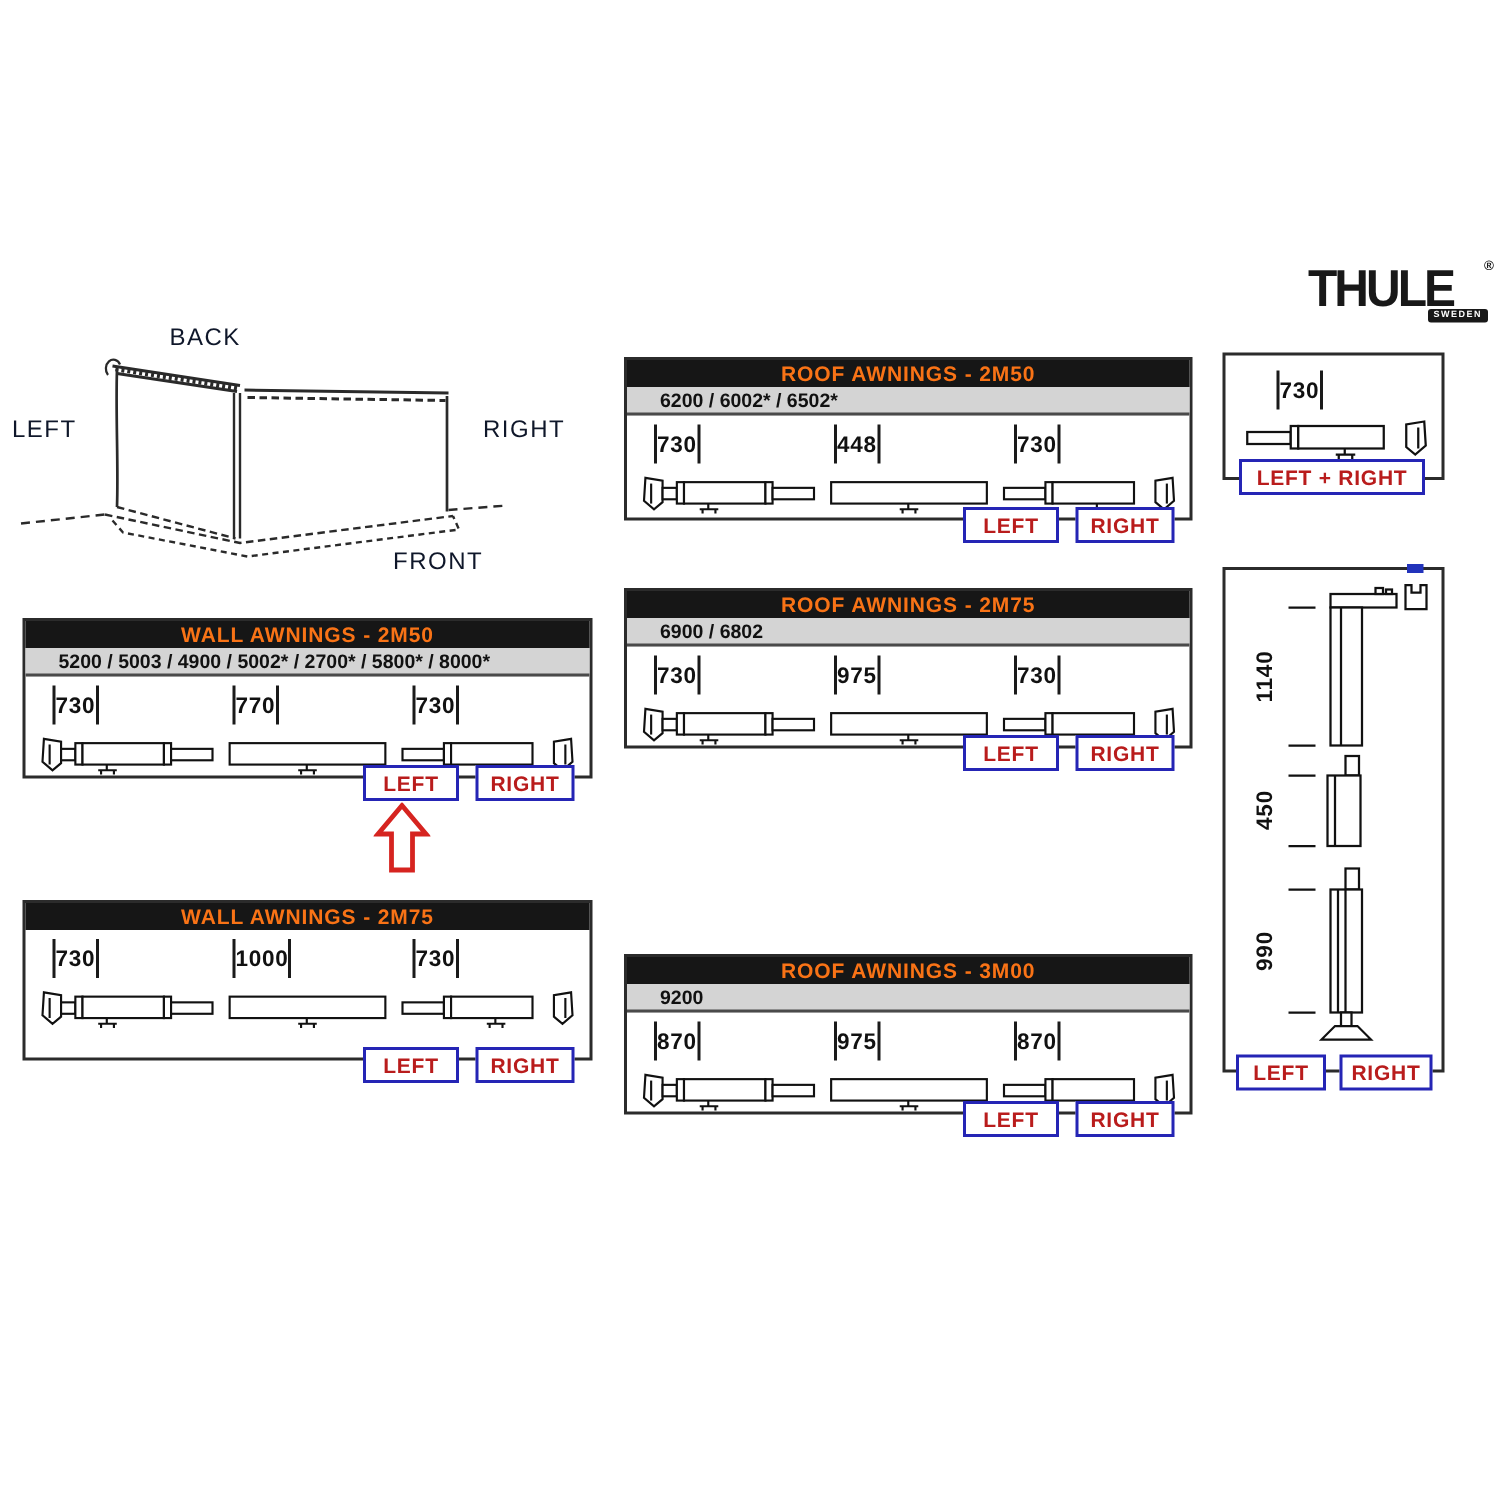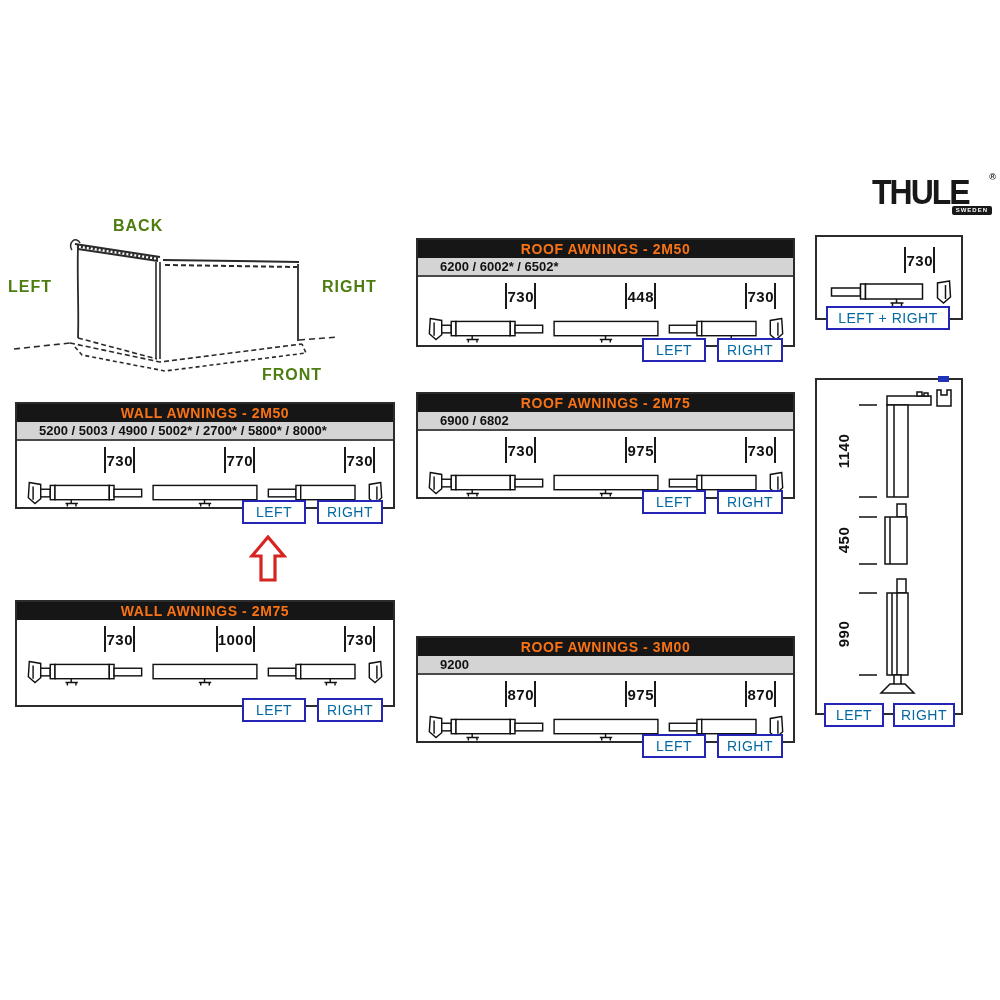--- a/index.html
+++ b/index.html
@@ -7,35 +7,35 @@
          font-family:"Liberation Sans",sans-serif;color:#111;}
 
   
   .panel{position:absolute;background:#fff;border:2px solid #2b2b2b;box-sizing:border-box;}
   .panel-title{background:#161616;color:#f97316;font-weight:bold;font-size:14px;line-height:18px;
                height:18px;text-align:center;letter-spacing:.6px;}
   .panel-sub{background:#d4d4d4;color:#111;font-weight:bold;font-size:13px;line-height:17px;
              height:17px;padding:0 22px;border-bottom:2px solid #4a4a4a;}
   .panel-body{display:flex;justify-content:space-between;padding:6px 8px 0 8px;}
   .pgroup{display:flex;flex-direction:column;align-items:center;width:120px;}
-  .dim-row{display:flex;align-items:center;justify-content:flex-end;width:100px;height:26px;}
+  .dim-row{display:flex;align-items:center;justify-content:flex-start;width:100px;height:26px;}
   .tick{width:2px;height:26px;background:#1a1a1a;}
   .dim-num{font-weight:bold;font-size:15px;letter-spacing:.5px;}
   .prof{width:120px;height:40px;margin-top:1px;}
 
   
-  .btn{position:absolute;height:20px;background:#fff;border:2px solid #2525b5;color:#0369a1;
-       font-weight:normal;font-size:14px;line-height:20px;text-align:center;letter-spacing:.5px;
+  .btn{position:absolute;height:20px;background:#fff;border:2px solid #2525b5;color:#b91c1c;
+       font-weight:bold;font-size:14px;line-height:20px;text-align:center;letter-spacing:.5px;
        cursor:pointer;}
   .btn-left{right:87px;bottom:-17px;width:60px;}
   .btn-right{right:10px;bottom:-17px;width:62px;}
 
   
   #panel-roof-2m50{left:416px;top:238px;width:379px;height:109px;}
-  #panel-wall-2m50{left:15px;top:402px;width:380px;height:107px;}
+  #panel-wall-2m50{left:15px;top:412px;width:380px;height:107px;}
   #panel-roof-2m75{left:416px;top:392px;width:379px;height:107px;}
   #panel-wall-2m75{left:15px;top:600px;width:380px;height:107px;}
   #panel-roof-3m00{left:416px;top:600px;width:379px;height:107px;margin-top:36px;}
 
   
   #panel-single{left:815px;top:235px;width:148px;height:85px;}
   #panel-single .dim-row{position:absolute;left:34px;top:10px;width:84px;}
   #panel-single .prof{position:absolute;left:10px;top:34px;width:128px;height:42px;}
   #panel-single .btn-lr{left:9px;bottom:-12px;width:120px;}
 
@@ -45,21 +45,21 @@
   #panel-legs .btn-right{right:6px;bottom:-14px;width:58px;}
   .vlabel{position:absolute;width:48px;height:16px;font-weight:bold;font-size:15px;
           text-align:center;transform:rotate(-90deg);letter-spacing:.5px;}
   #vl-1140{left:2px;top:63px;}
   #vl-450{left:2px;top:152px;}
   #vl-990{left:2px;top:246px;}
   #legs-blue-chip{position:absolute;left:121px;top:-4px;width:11px;height:6px;background:#2233bb;}
 
   
   #box-sketch{position:absolute;left:0;top:212px;width:390px;height:190px;}
-  .orient-label{position:absolute;font-weight:bold;font-size:16px;letter-spacing:1px;color:#4d7c0f;}
+  .orient-label{position:absolute;font-weight:normal;font-size:16px;letter-spacing:1px;color:#0f172a;}
   #lbl-back{left:113px;top:5px;}
   #lbl-left{left:8px;top:66px;}
   #lbl-right{left:322px;top:66px;}
   #lbl-front{left:228px;top:154px;margin-left:34px;}
 
   
   #logo{position:absolute;left:872px;top:174px;width:122px;height:46px;}
   #logo-word{font-weight:900;font-size:32px;line-height:34px;letter-spacing:-2px;color:#181818;
              transform:scaleY(1.08);transform-origin:top left;}
   #logo-reg{position:absolute;right:-2px;top:-2px;font-size:9px;font-weight:bold;color:#181818;}

